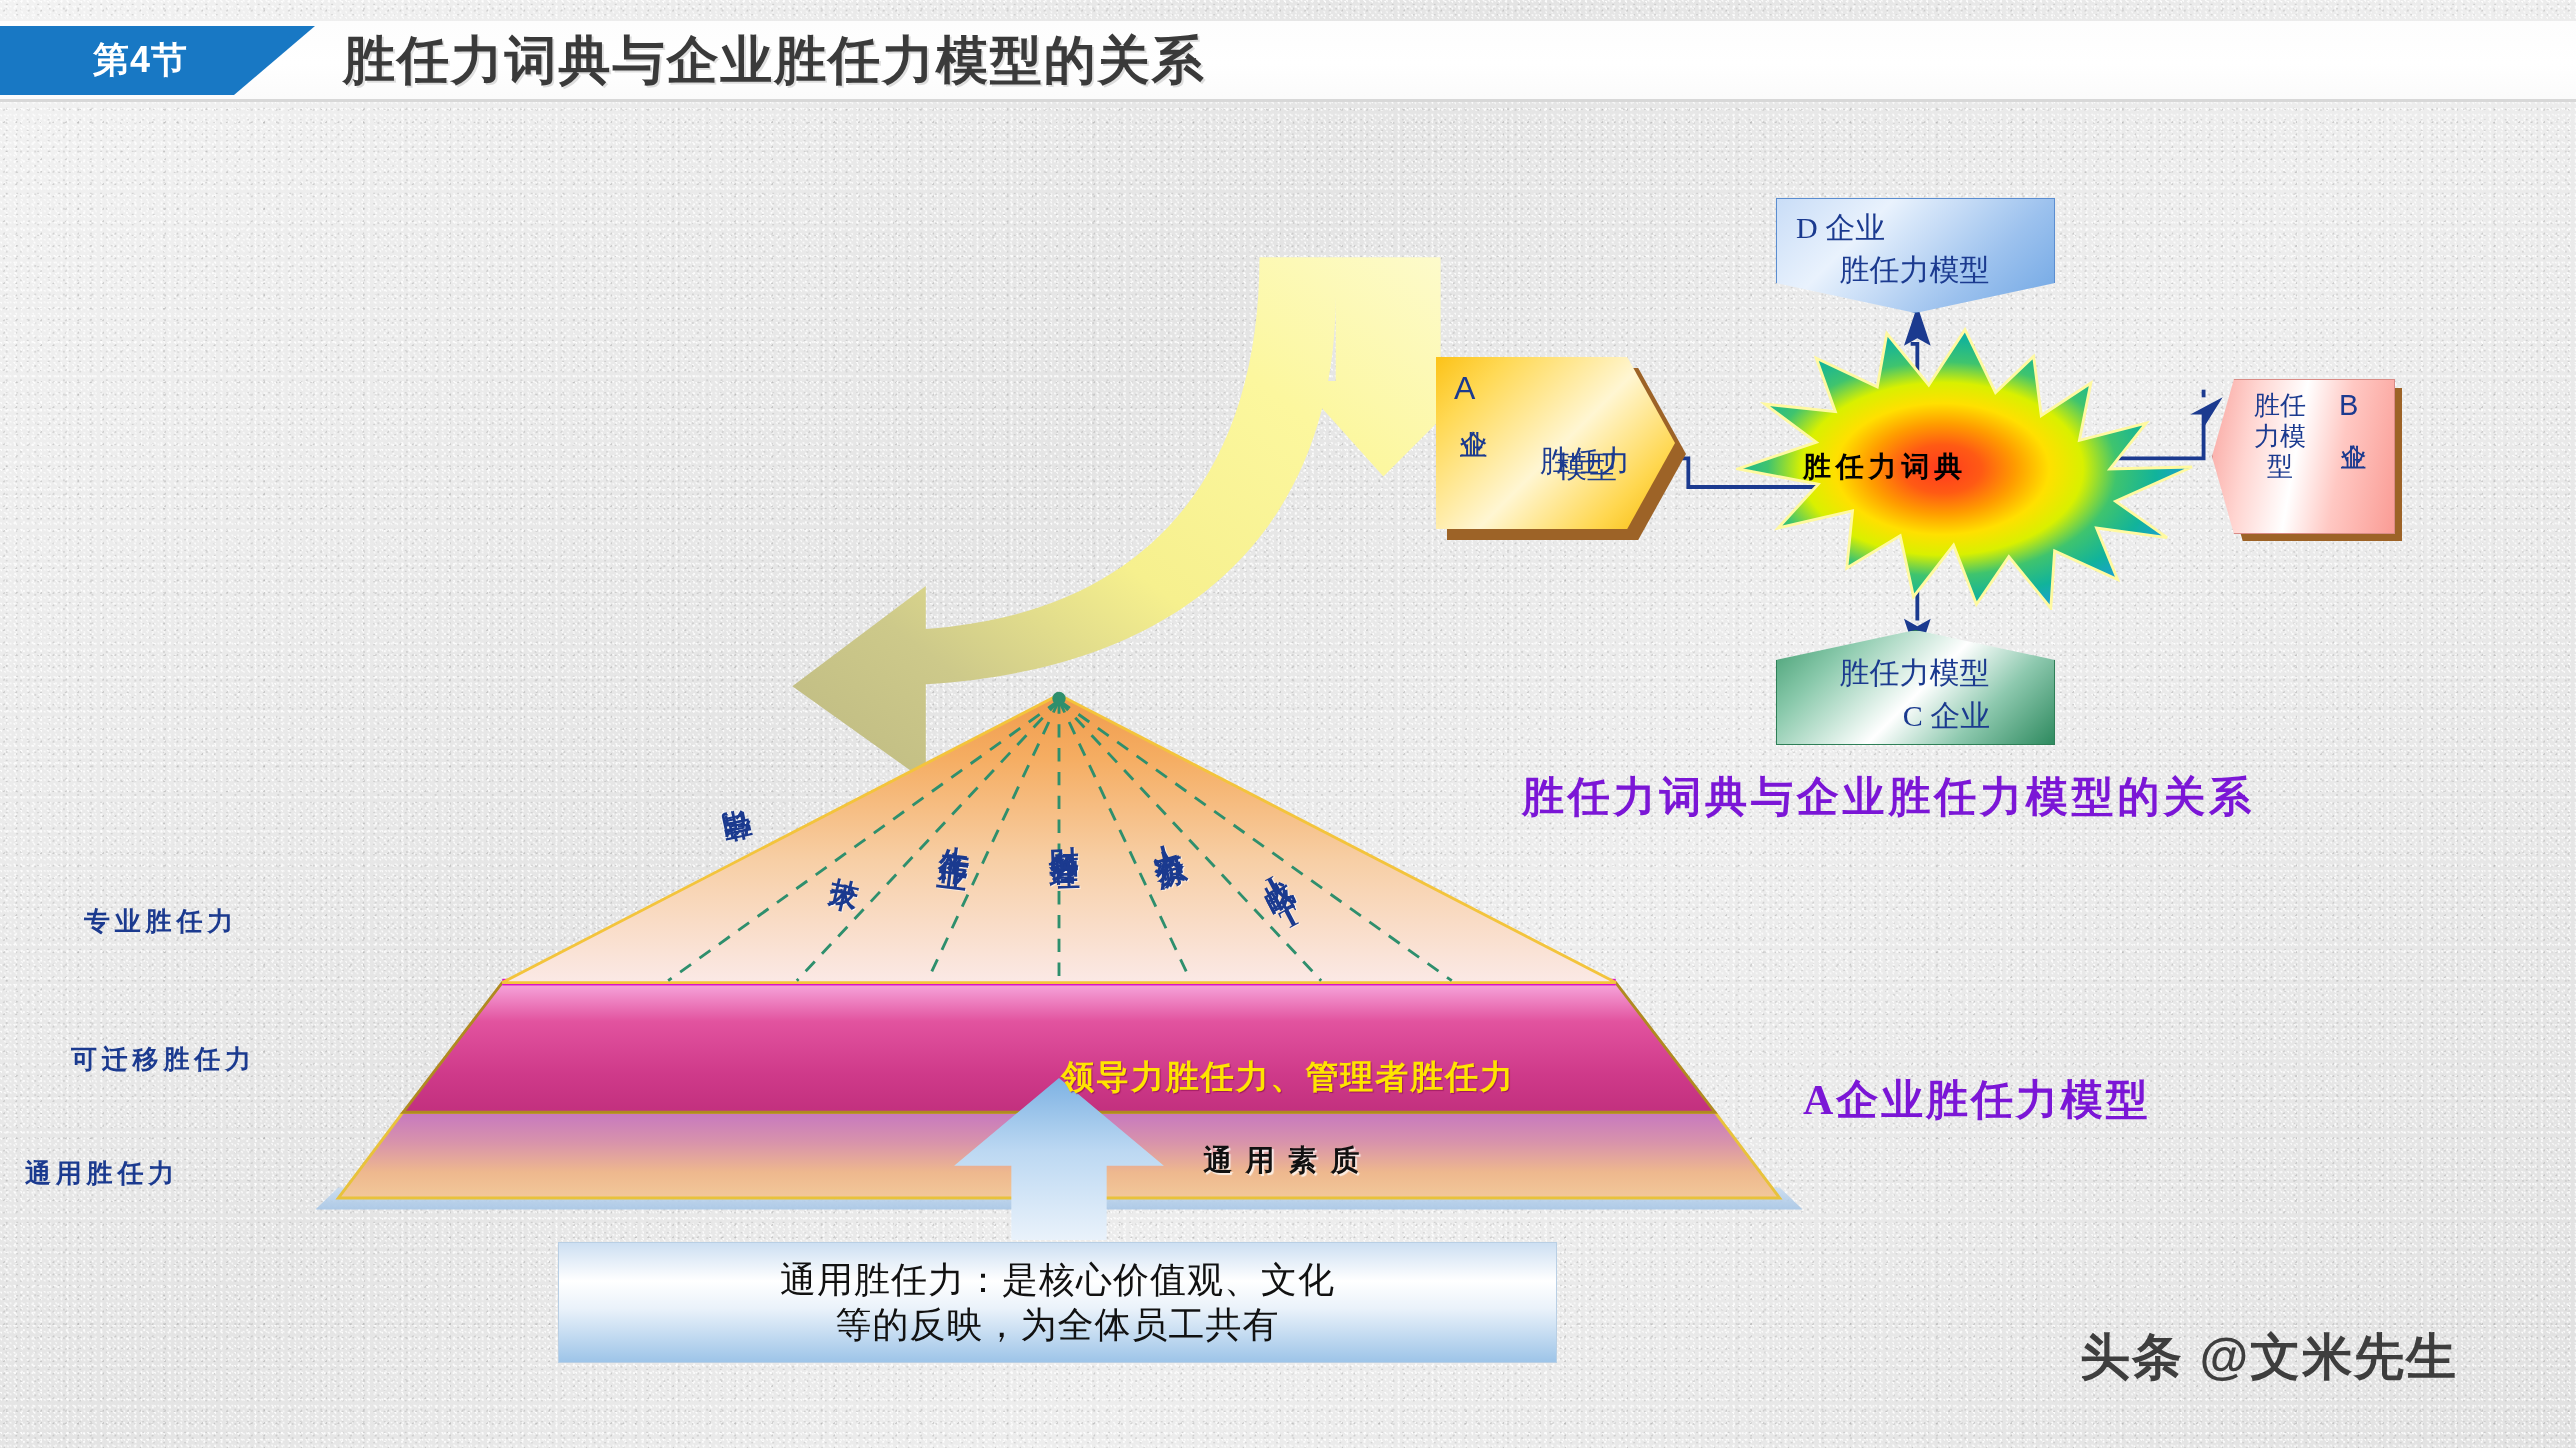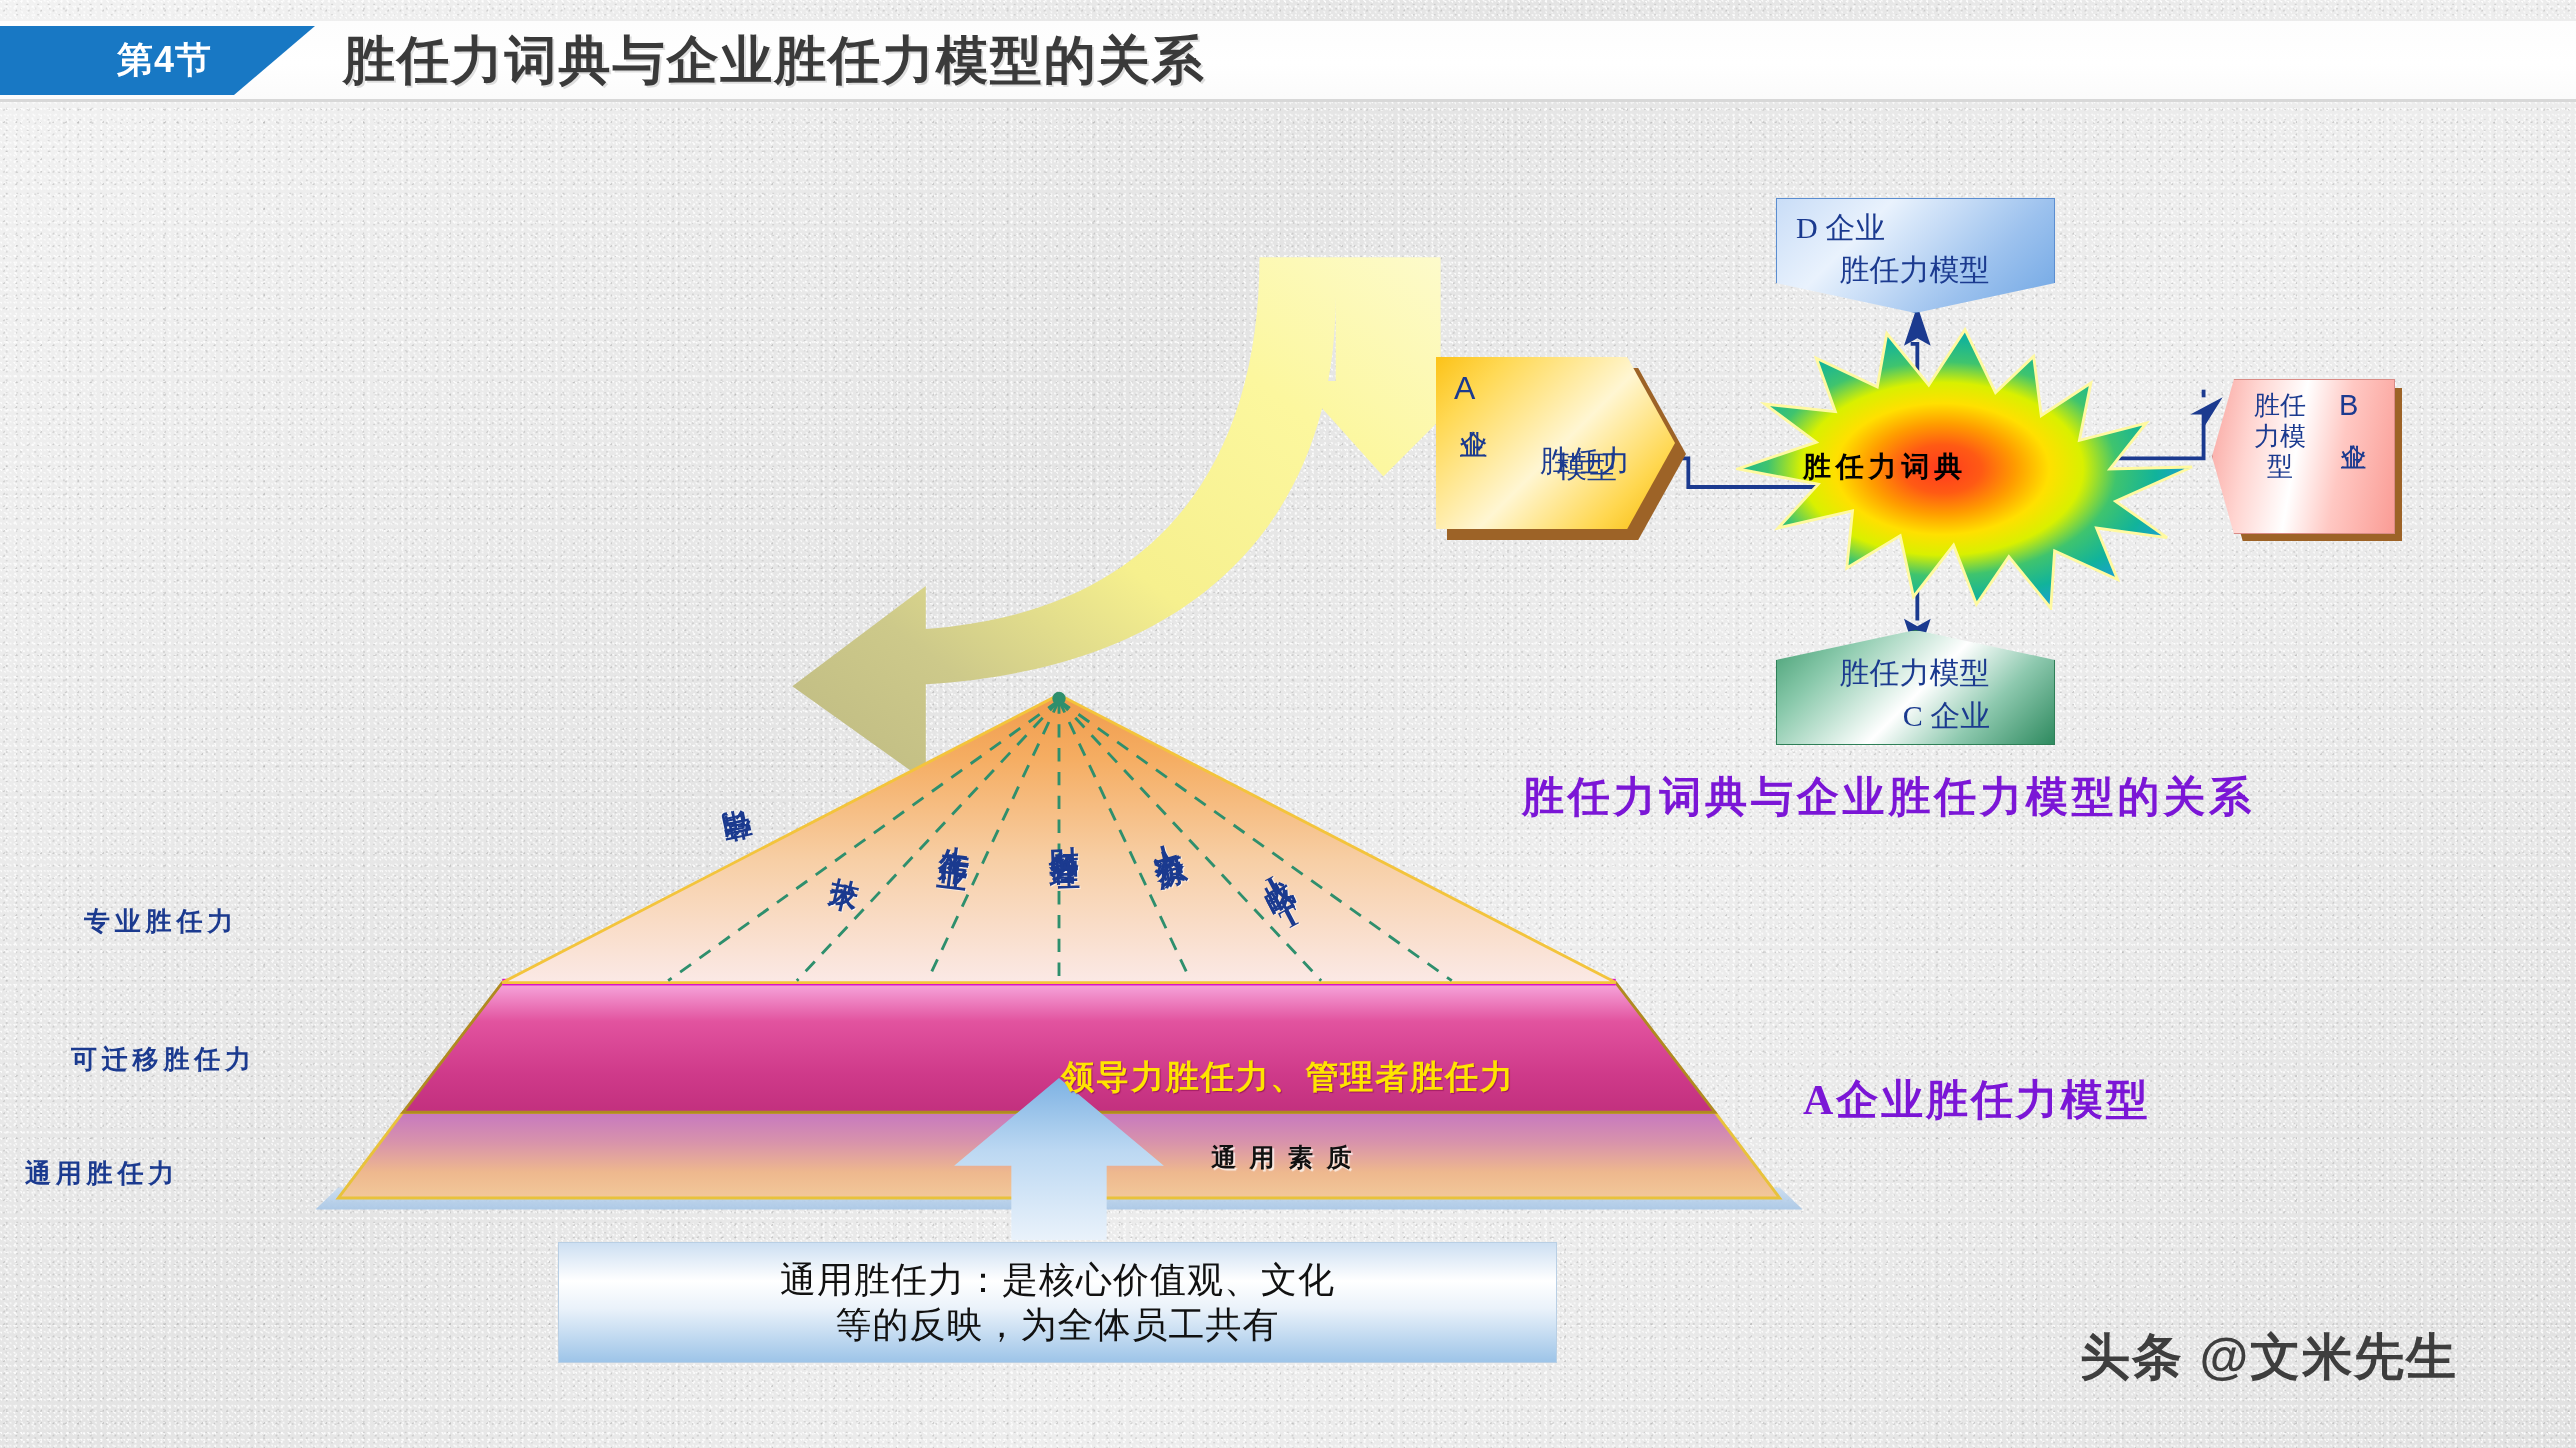--- a/index.html
+++ b/index.html
@@ -28,21 +28,21 @@
     background:linear-gradient(180deg,#fdfdfd 0%,#ffffff 55%,#fbfbfb 100%);
   }
   #header-rule{
     position:absolute;left:0;top:99px;width:2576px;height:2.9px;
     background:#d8d8d8;
   }
   #section-tag{
     position:absolute;left:0;top:26px;width:315px;height:69px;
     background:#1878c4;
     clip-path:polygon(0 0,315px 0,234px 69px,0 69px);
-    display:flex;align-items:center;padding-left:24px;
+    display:flex;align-items:center;
   }
   #section-tag-label{
     color:#ffffff;font-size:36px;font-weight:700;margin-left:93px;
     letter-spacing:1px;white-space:nowrap;
   }
   #slide-title{
     position:absolute;left:343px;top:23px;height:76px;display:flex;align-items:center;
     color:#3a3a3a;font-size:52px;font-weight:700;letter-spacing:1.9px;white-space:nowrap;
     text-shadow:1.9px 1.9px 0 rgba(0,0,0,.12);
   }
@@ -63,21 +63,21 @@
     text-shadow:1px 1px 0 rgba(255,255,255,.6);
   }
   #band-mid-text{
     position:absolute;left:0;right:0;top:1055px;text-align:center;
     color:#ffe400;font-size:33px;font-weight:600;letter-spacing:1.9px;
     font-family:"Liberation Serif","DejaVu Serif",serif;
     text-shadow:1px 1px 1px rgba(120,0,60,.55);
   }
   #band-base-text{
     position:absolute;left:0;right:0;top:1141px;text-align:center;
-    color:#111111;font-size:25px;font-weight:800;letter-spacing:13.4px;
+    color:#111111;font-size:29px;font-weight:800;letter-spacing:13.4px;
     font-family:Liberation Serif, serif;
     text-shadow:1.9px 1.9px 1px rgba(255,255,255,.75);
   }
 
   
   #callout{
     position:absolute;left:558px;top:1242px;width:997px;height:119px;
     background:linear-gradient(180deg,#cddff2 0%,#ffffff 32%,#eaf2fa 55%,#9dc4e8 100%);
     border:1px solid #b9cfe4;
     display:flex;flex-direction:column;align-items:center;justify-content:center;

